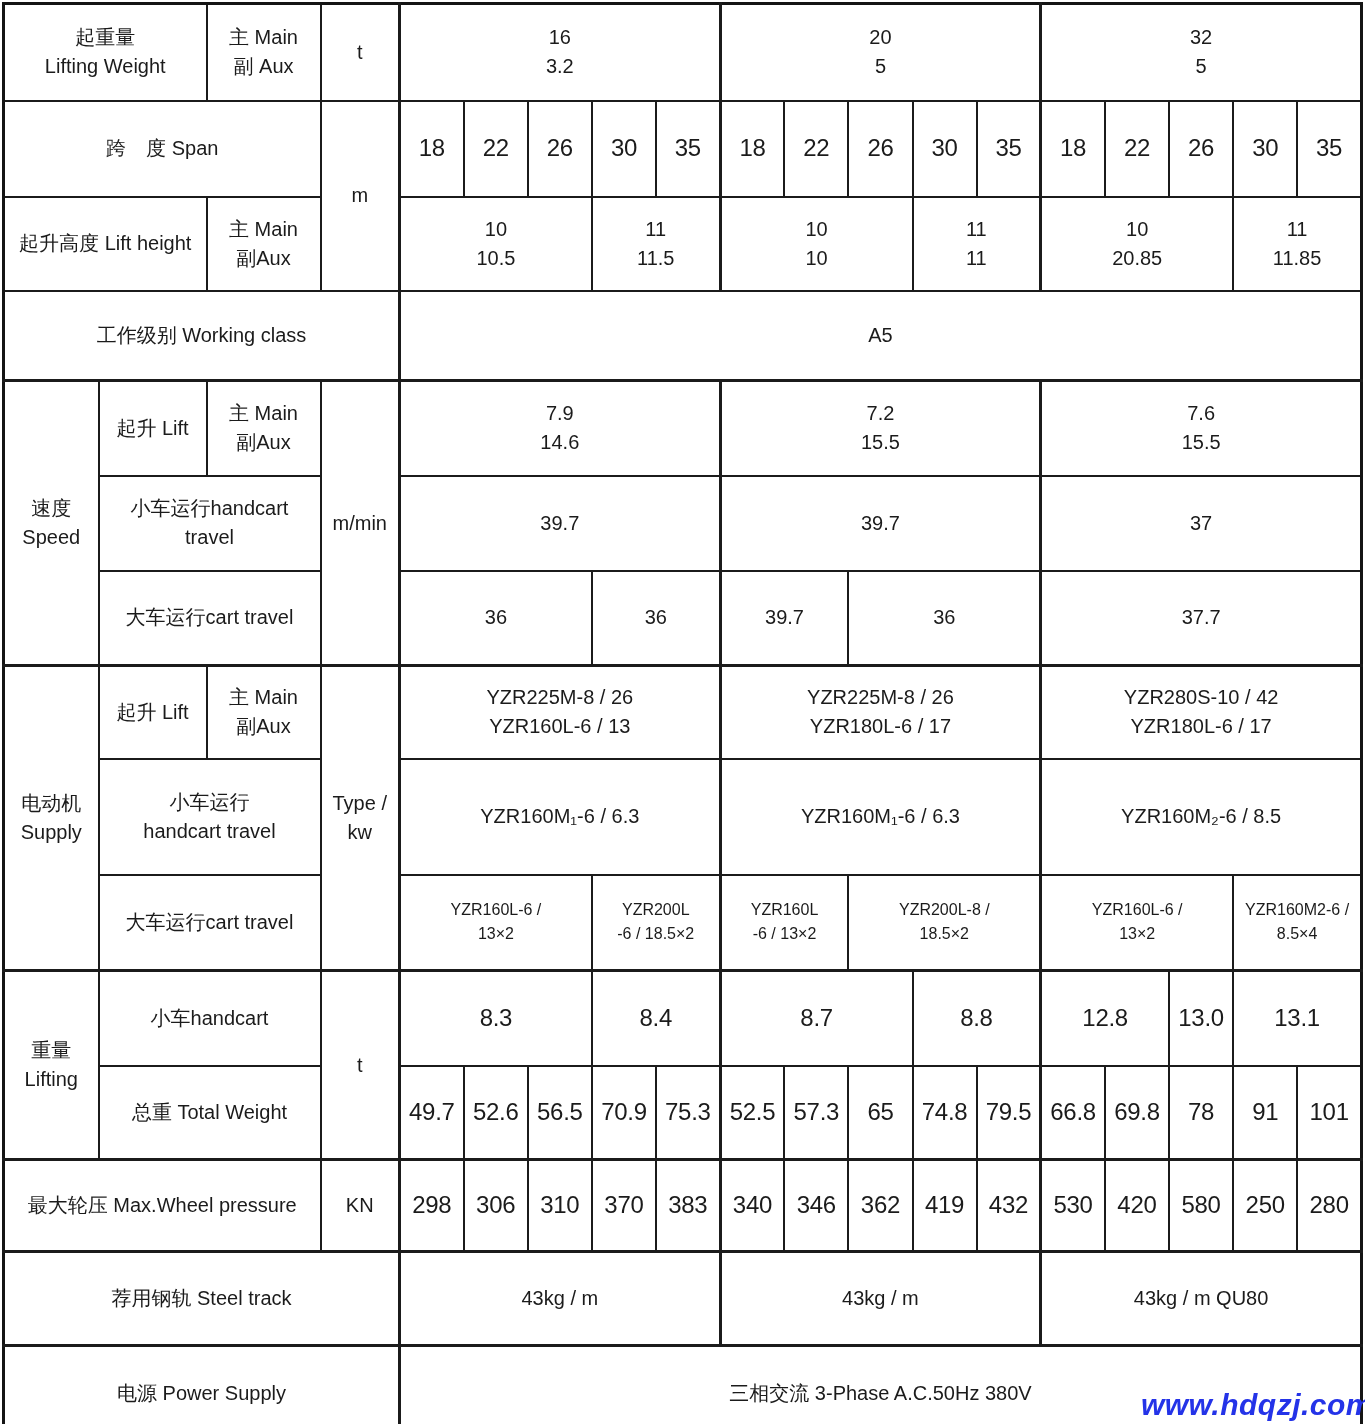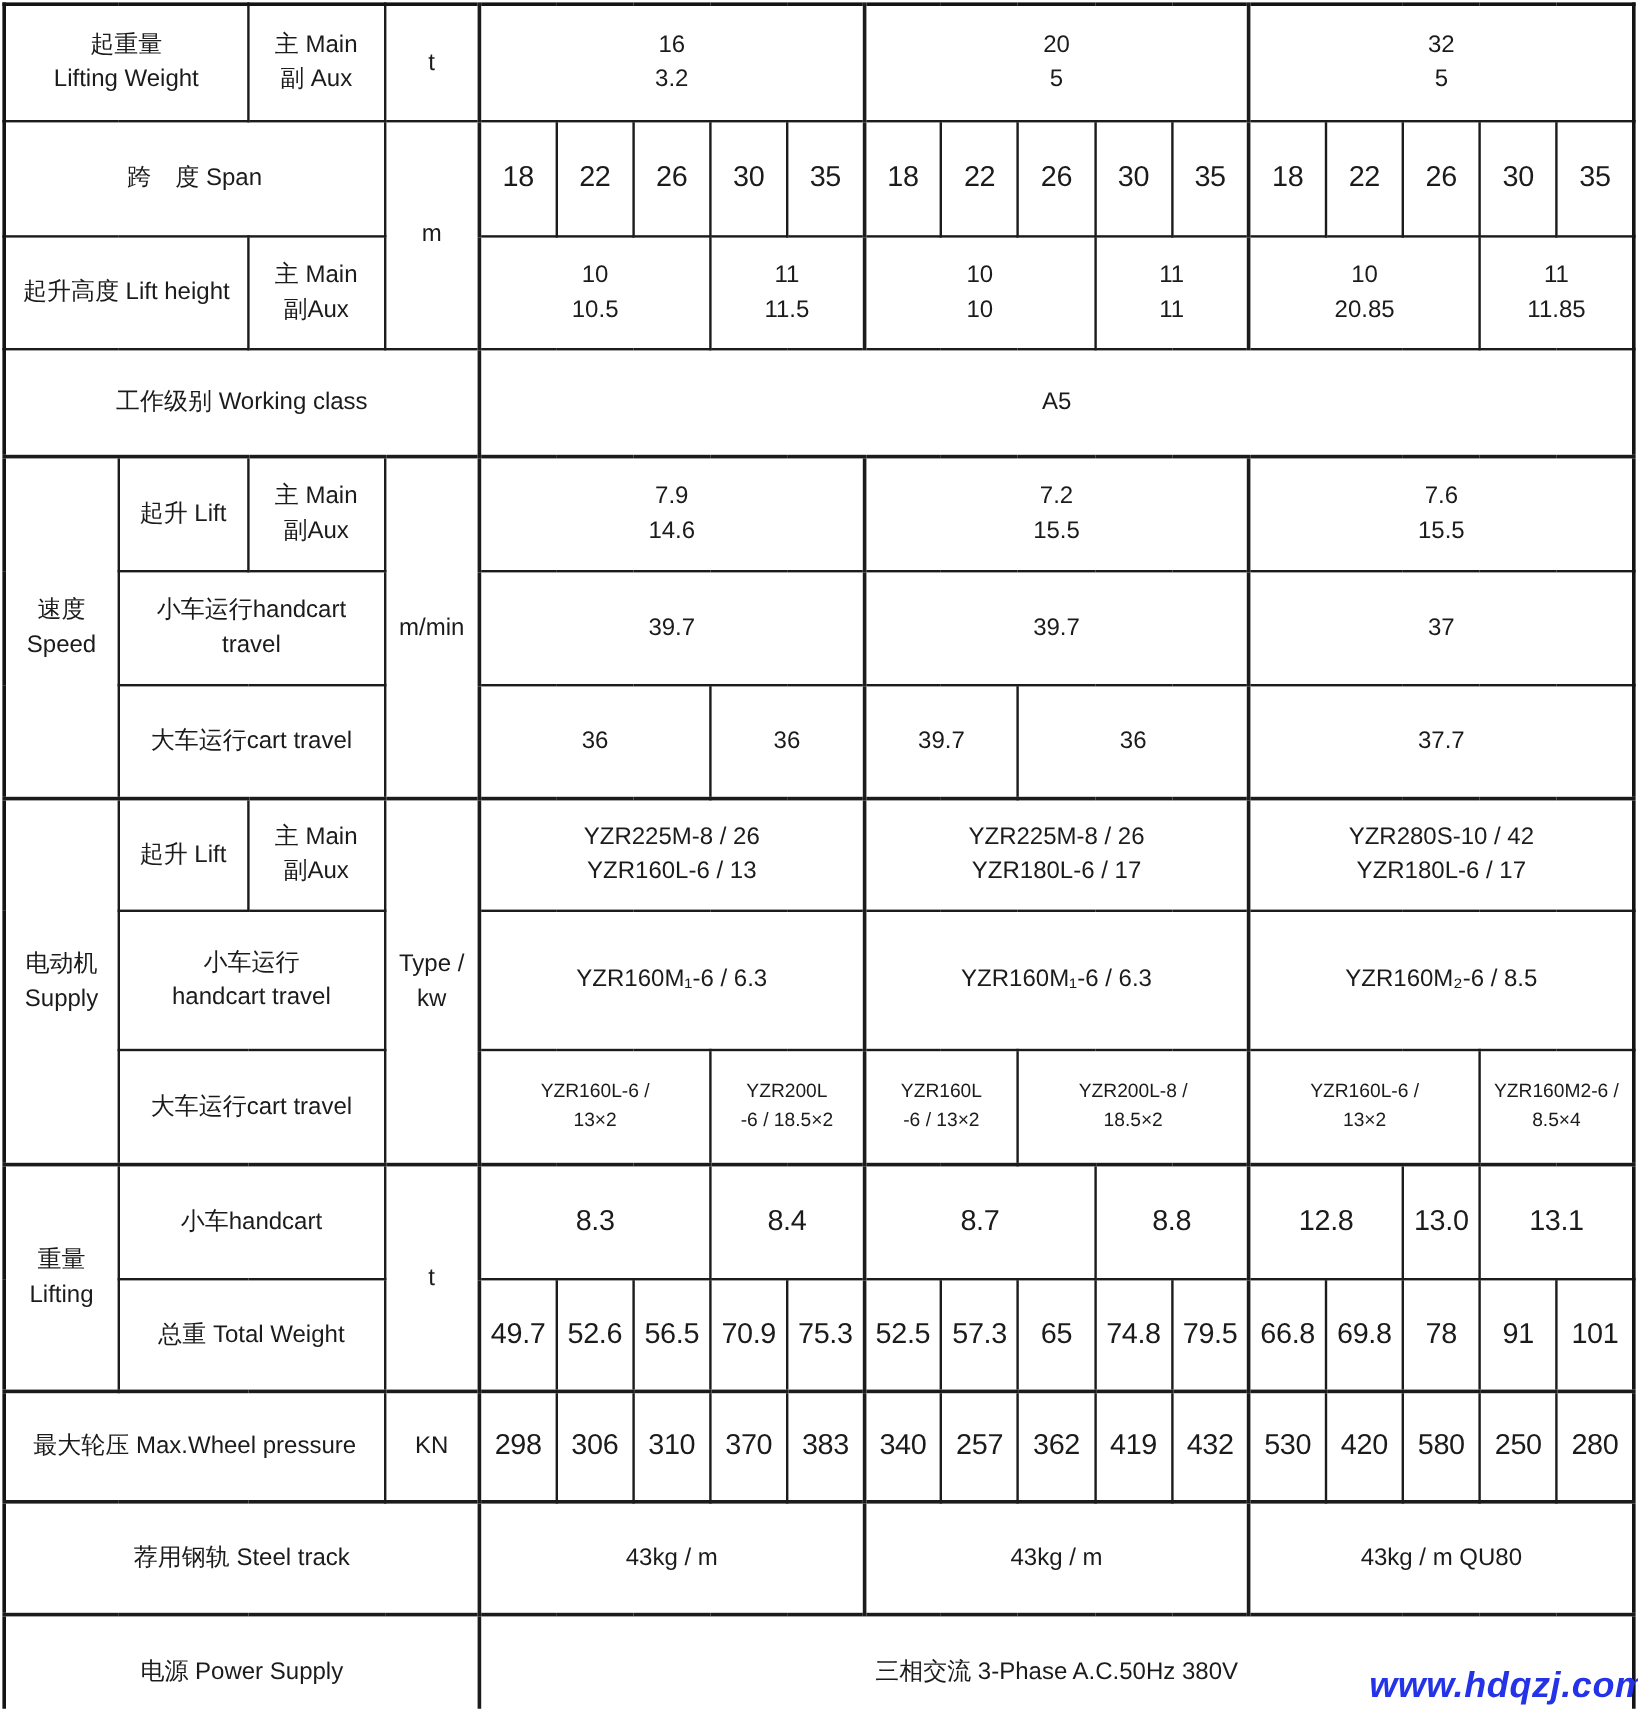--- a/index.html
+++ b/index.html
@@ -230,21 +230,21 @@
 
   <tr style="height:92px" class="sec">
     <td colspan="3">最大轮压 Max.Wheel pressure</td>
     <td>KN</td>
     <td class="gb num">298</td>
     <td class="num">306</td>
     <td class="num">310</td>
     <td class="num">370</td>
     <td class="num">383</td>
     <td class="gb num">340</td>
-    <td class="num">257</td>
+    <td class="num">346</td>
     <td class="num">362</td>
     <td class="num">419</td>
     <td class="num">432</td>
     <td class="gb num">530</td>
     <td class="num">420</td>
     <td class="num">580</td>
     <td class="num">250</td>
     <td class="num">280</td>
   </tr>
 

